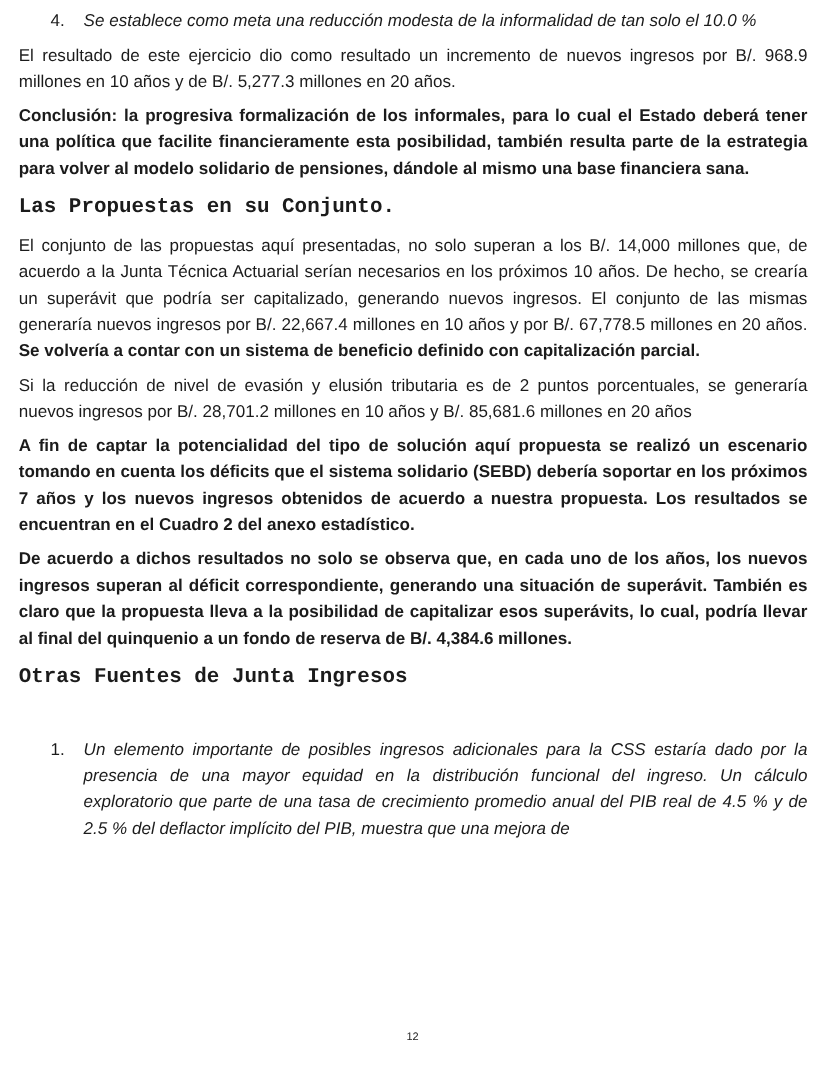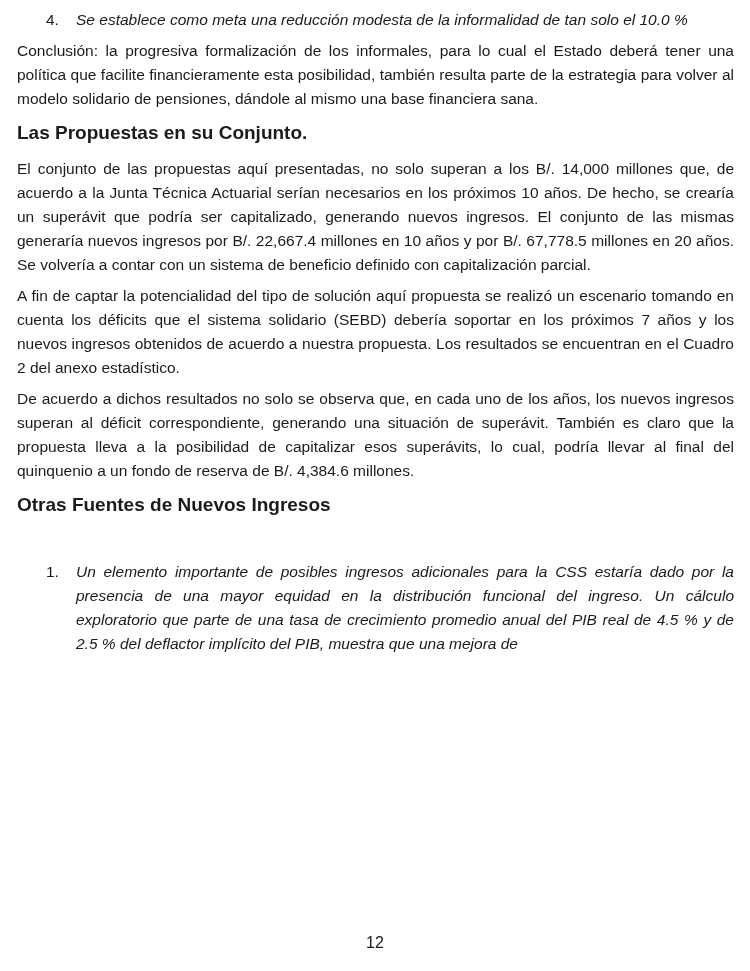--- a/index.html
+++ b/index.html
@@ -18,28 +18,29 @@
     font-size: 15.5px;
     line-height: 24px;
     color: #1b1b1b;
     overflow: hidden;
   }
   .para {
     margin: 0 0 7px 0;
     text-align: justify;
   }
   .bold {
-    font-weight: normal;
+    font-weight: bold;
   }
   .section-heading {
     font-size: 19px;
     line-height: 24px;
     font-weight: bold;
     margin: 10px 0 12px 0;
     text-align: left;
+    font-family: Liberation Mono, monospace;
   }
   .list-item {
     display: flex;
     margin: 0 0 7px 0;
     padding-left: 29px;
   }
   .list-marker {
     flex: 0 0 30px;
     width: 30px;
   }
@@ -50,47 +51,49 @@
   }
   .list-item-bottom {
     margin-top: 43px;
   }
   .page-number {
     position: absolute;
     bottom: 16px;
     left: 0;
     width: 100%;
     text-align: center;
-    font-size: 16px;
+    font-size: 10px;
     color: #1b1b1b;
   }
 </style>
 </head>
 <body>
 
 <div class="page">
 
   <div class="list-item">
     <span class="list-marker">4.</span>
     <span class="list-text">Se establece como meta una reducción modesta de la informalidad de tan solo el 10.0 %</span>
   </div>
 
+  <p class="para">El resultado de este ejercicio dio como resultado un incremento de nuevos ingresos por B/. 968.9 millones en 10 años y de B/. 5,277.3 millones en 20 años.</p>
 
   <p class="para bold">Conclusión: la progresiva formalización de los informales, para lo cual el Estado deberá tener una política que facilite financieramente esta posibilidad, también resulta parte de la estrategia para volver al modelo solidario de pensiones, dándole al mismo una base financiera sana.</p>
 
   <h2 class="section-heading">Las Propuestas en su Conjunto.</h2>
 
   <p class="para"><span>El conjunto de las propuestas aquí presentadas, no solo superan a los B/. 14,000 millones que, de acuerdo a la Junta Técnica Actuarial serían necesarios en los próximos 10 años. De hecho, se crearía un superávit que podría ser capitalizado, generando nuevos ingresos. El conjunto de las mismas generaría nuevos ingresos por B/. 22,667.4 millones en 10 años y por B/. 67,778.5 millones en 20 años. </span><span class="bold">Se volvería a contar con un sistema de beneficio definido con capitalización parcial.</span></p>
 
+  <p class="para">Si la reducción de nivel de evasión y elusión tributaria es de 2 puntos porcentuales, se generaría nuevos ingresos por B/. 28,701.2 millones en 10 años y B/. 85,681.6 millones en 20 años</p>
 
   <p class="para bold">A fin de captar la potencialidad del tipo de solución aquí propuesta se realizó un escenario tomando en cuenta los déficits que el sistema solidario (SEBD) debería soportar en los próximos 7 años y los nuevos ingresos obtenidos de acuerdo a nuestra propuesta. Los resultados se encuentran en el Cuadro 2 del anexo estadístico.</p>
 
   <p class="para bold">De acuerdo a dichos resultados no solo se observa que, en cada uno de los años, los nuevos ingresos superan al déficit correspondiente, generando una situación de superávit. También es claro que la propuesta lleva a la posibilidad de capitalizar esos superávits, lo cual, podría llevar al final del quinquenio a un fondo de reserva de B/. 4,384.6 millones.</p>
 
-  <h2 class="section-heading">Otras Fuentes de Nuevos Ingresos</h2>
+  <h2 class="section-heading">Otras Fuentes de Junta Ingresos</h2>
 
 
   <div class="list-item list-item-bottom">
     <span class="list-marker">1.</span>
     <span class="list-text">Un elemento importante de posibles ingresos adicionales para la CSS estaría dado por la presencia de una mayor equidad en la distribución funcional del ingreso. Un cálculo exploratorio que parte de una tasa de crecimiento promedio anual del PIB real de 4.5 % y de 2.5 % del deflactor implícito del PIB, muestra que una mejora de</span>
   </div>
 
   <div class="page-number">12</div>
 
 </div>

